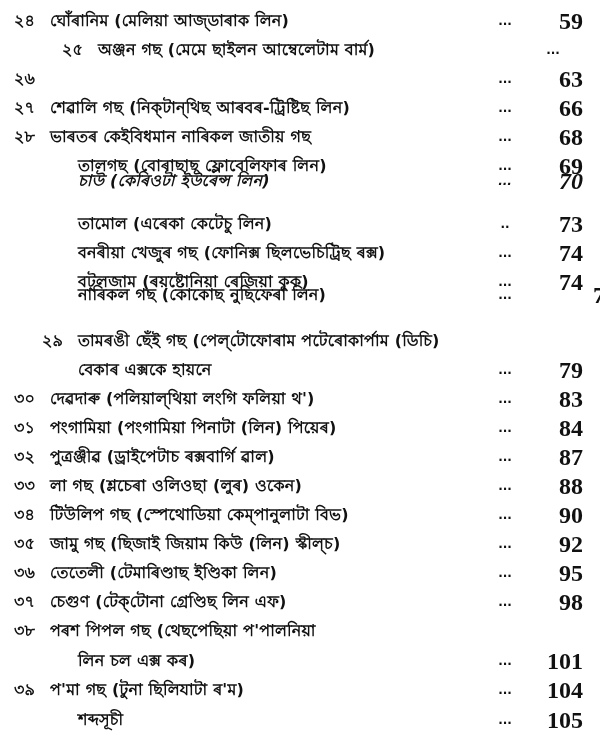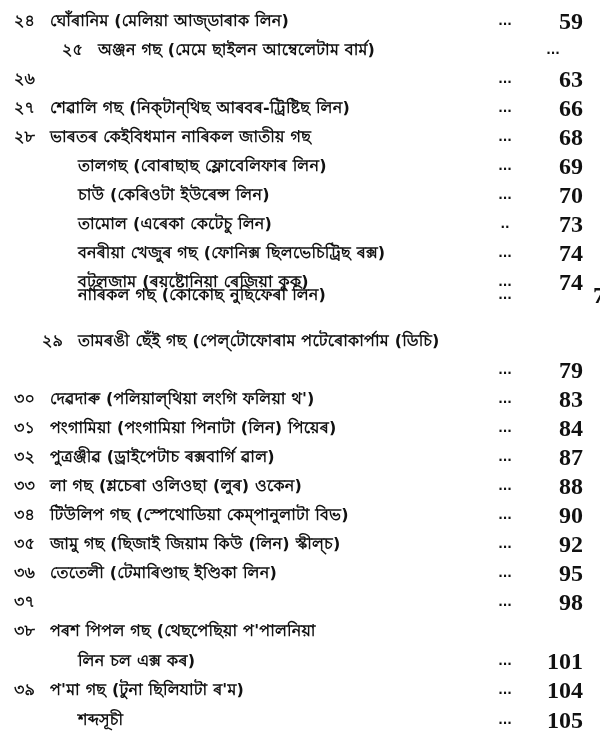--- a/index.html
+++ b/index.html
@@ -46,21 +46,21 @@
       <span class="title">ভাৰতৰ কেইবিধমান নাৰিকল জাতীয় গছ</span>
       <span class="dots">...</span>
       <span class="page-no">68</span>
     </div>
     <div class="row sub" style="top: 153px;">
       <span class="num"></span>
       <span class="title">তালগছ (বোৰাছাছ ফ্লোবেলিফাৰ লিন)</span>
       <span class="dots">...</span>
       <span class="page-no">69</span>
     </div>
-    <div class="row sub" style="top: 182px;">
+    <div class="row sub" style="top: 168px; font-style: italic;">
       <span class="num"></span>
       <span class="title">চাউ (কেৰিওটা ইউৰেন্স লিন)</span>
       <span class="dots">...</span>
       <span class="page-no">70</span>
     </div>
     <div class="row sub" style="top: 211px;">
       <span class="num"></span>
       <span class="title">তামোল (এৰেকা কেটেচু লিন)</span>
       <span class="dots">..</span>
       <span class="page-no">73</span>
@@ -84,20 +84,21 @@
       <span class="page-no">76</span>
     </div>
     <div class="row" style="top: 328px; margin-left: 28px;">
       <span class="num">২৯</span>
       <span class="title">তামৰঙী ছেঁই গছ (পেল্‌টোফোৰাম পটেৰোকাৰ্পাম (ডিচি)</span>
       <span class="dots"></span>
       <span class="page-no"></span>
     </div>
     <div class="row sub" style="top: 357px;">
       <span class="num"></span>
+      <span class="title">বেকাৰ এক্সকে হায়নে</span>
       <span class="dots">...</span>
       <span class="page-no">79</span>
     </div>
     <div class="row" style="top: 386px;">
       <span class="num">৩০</span>
       <span class="title">দেৱদাৰু (পলিয়াল্‌থিয়া লংগি ফলিয়া থ')</span>
       <span class="dots">...</span>
       <span class="page-no">83</span>
     </div>
     <div class="row" style="top: 415px;">
@@ -131,20 +132,21 @@
       <span class="page-no">92</span>
     </div>
     <div class="row" style="top: 560px;">
       <span class="num">৩৬</span>
       <span class="title">তেতেলী (টেমাৰিণ্ডাছ ইণ্ডিকা লিন)</span>
       <span class="dots">...</span>
       <span class="page-no">95</span>
     </div>
     <div class="row" style="top: 589px;">
       <span class="num">৩৭</span>
+      <span class="title">চেগুণ (টেক্‌টোনা গ্ৰেণ্ডিছ লিন এফ)</span>
       <span class="dots">...</span>
       <span class="page-no">98</span>
     </div>
     <div class="row" style="top: 618px;">
       <span class="num">৩৮</span>
       <span class="title">পৰশ পিপল গছ (থেছপেছিয়া প'পালনিয়া</span>
       <span class="dots"></span>
       <span class="page-no"></span>
     </div>
     <div class="row sub" style="top: 648px;">

